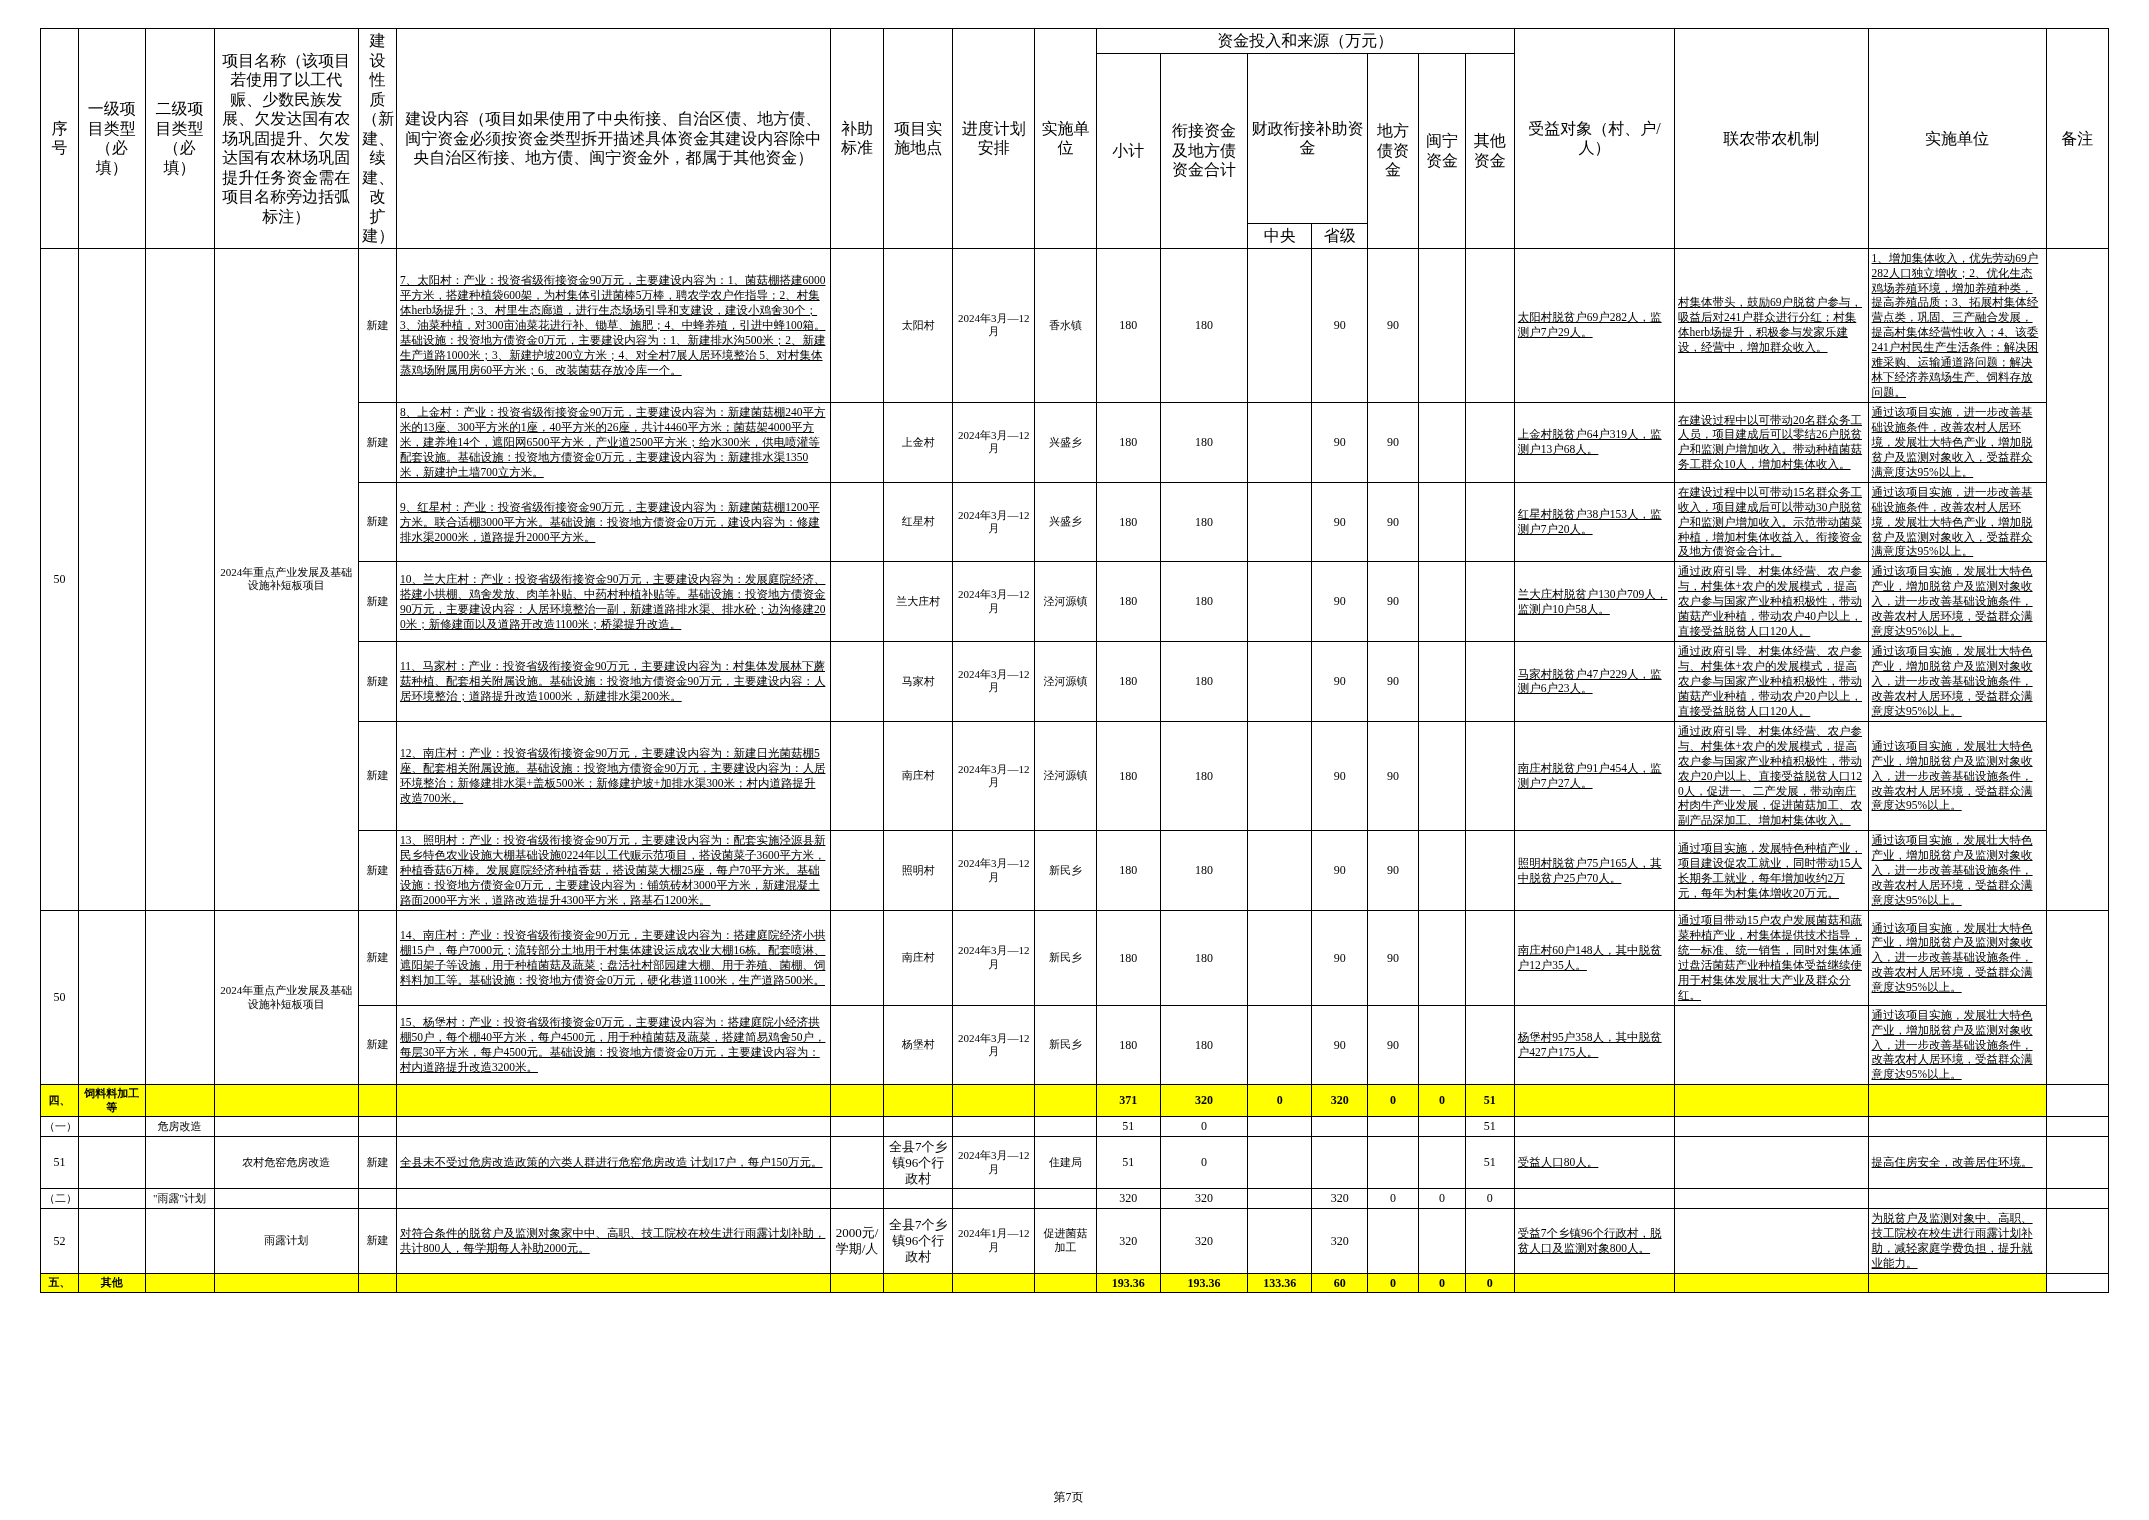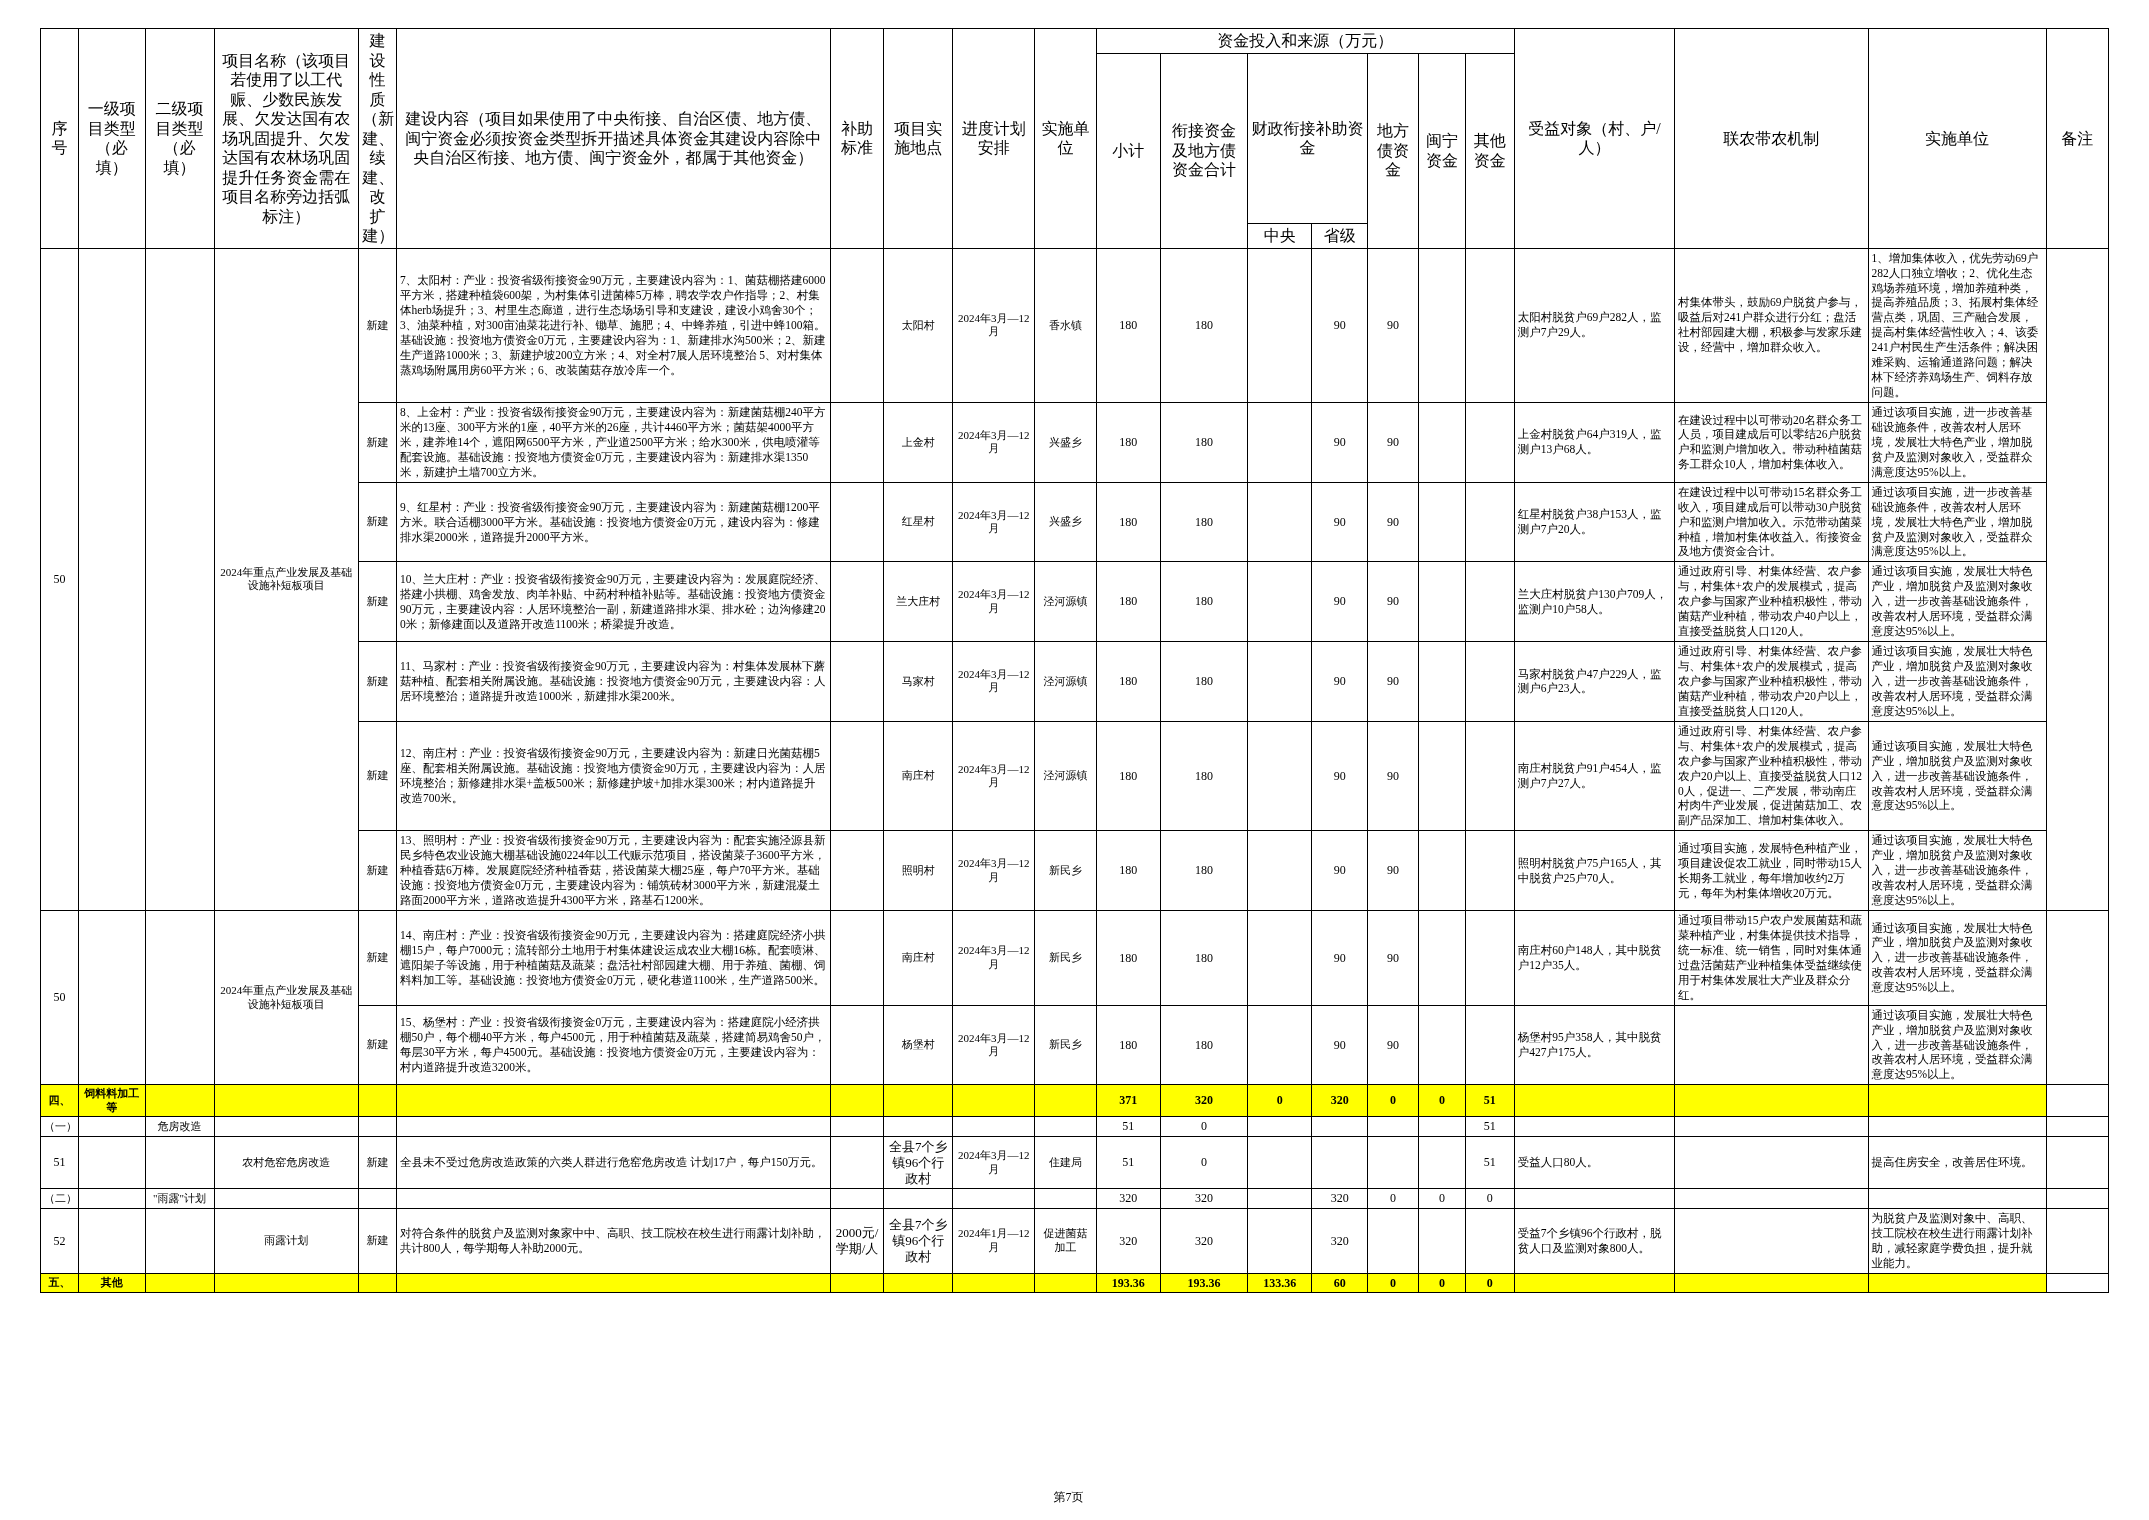--- a/index.html
+++ b/index.html
@@ -1,21 +1,21 @@
 <!DOCTYPE html>
 <html><head>
 <meta charset="utf-8">
 <style>
   html,body{margin:0;padding:0;background:#ffffff;}
   body{font-family:"Liberation Serif","DejaVu Serif",serif;color:#000;}
   .page{width:2149px;height:1520px;position:relative;box-sizing:border-box;padding:28px 40px 0 40px;}
   table{border-collapse:collapse;table-layout:fixed;width:2069px;}
   td,th{border:1px solid #000;vertical-align:middle;text-align:center;font-size:11px;line-height:1.22;padding:2px 3px;word-break:break-all;}
   .hdr{font-size:16px;font-weight:normal;}
-  .cell-body{font-size:11.5px;text-align:left;line-height:1.3;}
+  .cell-body{font-size:11.5px;text-align:left;line-height:1.3;text-decoration:underline;}
   .yellow{background:#ffff00;font-weight:bold;}
   .yellow-plain{background:#ffff00;}
   .footer{position:absolute;left:0;right:12px;bottom:14px;text-align:center;font-size:12px;}
   .num{font-size:12px;}
   .smallc{font-size:13px;}
 </style>
 </head>
 <body>
 
 <div class="page">
@@ -90,21 +90,21 @@
       <td>2024年3月—12月</td>
       <td>香水镇</td>
       <td class="num">180</td>
       <td class="num">180</td>
       <td class="num"></td>
       <td class="num">90</td>
       <td class="num">90</td>
       <td class="num"></td>
       <td class="num"></td>
       <td class="cell-body">太阳村脱贫户69户282人，监测户7户29人。</td>
-      <td class="cell-body">村集体带头，鼓励69户脱贫户参与，吸益后对241户群众进行分红；盘活社村部园建大棚，积极参与发家乐建设，经营中，增加群众收入。</td>
+      <td class="cell-body">村集体带头，鼓励69户脱贫户参与，吸益后对241户群众进行分红；村集体herb场提升，积极参与发家乐建设，经营中，增加群众收入。</td>
       <td class="cell-body">1、增加集体收入，优先劳动69户282人口独立增收；2、优化生态鸡场养殖环境，增加养殖种类，提高养殖品质；3、拓展村集体经营点类，巩固、三产融合发展，提高村集体经营性收入；4、该委241户村民生产生活条件；解决困难采购、运输通道路问题；解决林下经济养鸡场生产、饲料存放问题。</td>
       <td rowspan="7"></td>
     </tr>
 
     <tr>
       <td>新建</td>
       <td class="cell-body">8、上金村：产业：投资省级衔接资金90万元，主要建设内容为：新建菌菇棚240平方米的13座、300平方米的1座，40平方米的26座，共计4460平方米；菌菇架4000平方米，建养堆14个，遮阳网6500平方米，产业道2500平方米；给水300米，供电喷灌等配套设施。基础设施：投资地方债资金0万元，主要建设内容为：新建排水渠1350米，新建护土墙700立方米。</td>
       <td></td>
       <td>上金村</td>
       <td>2024年3月—12月</td>

